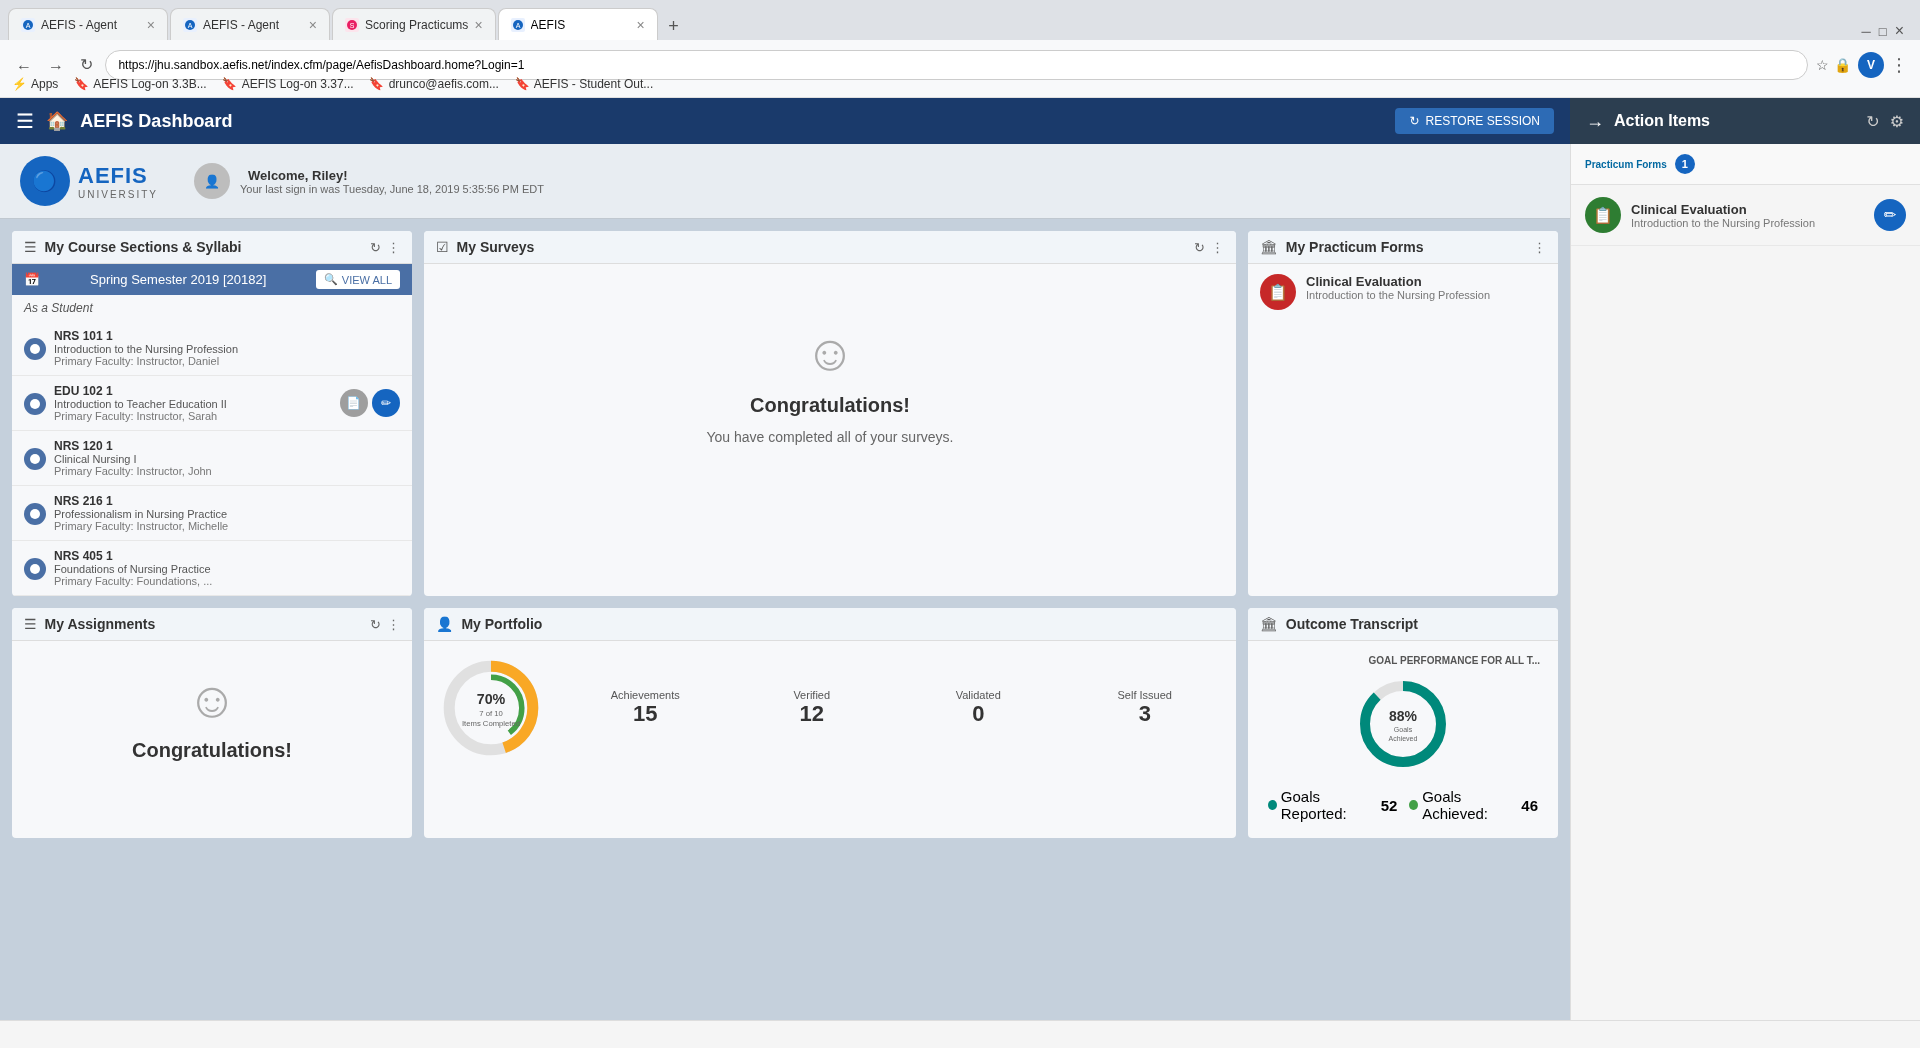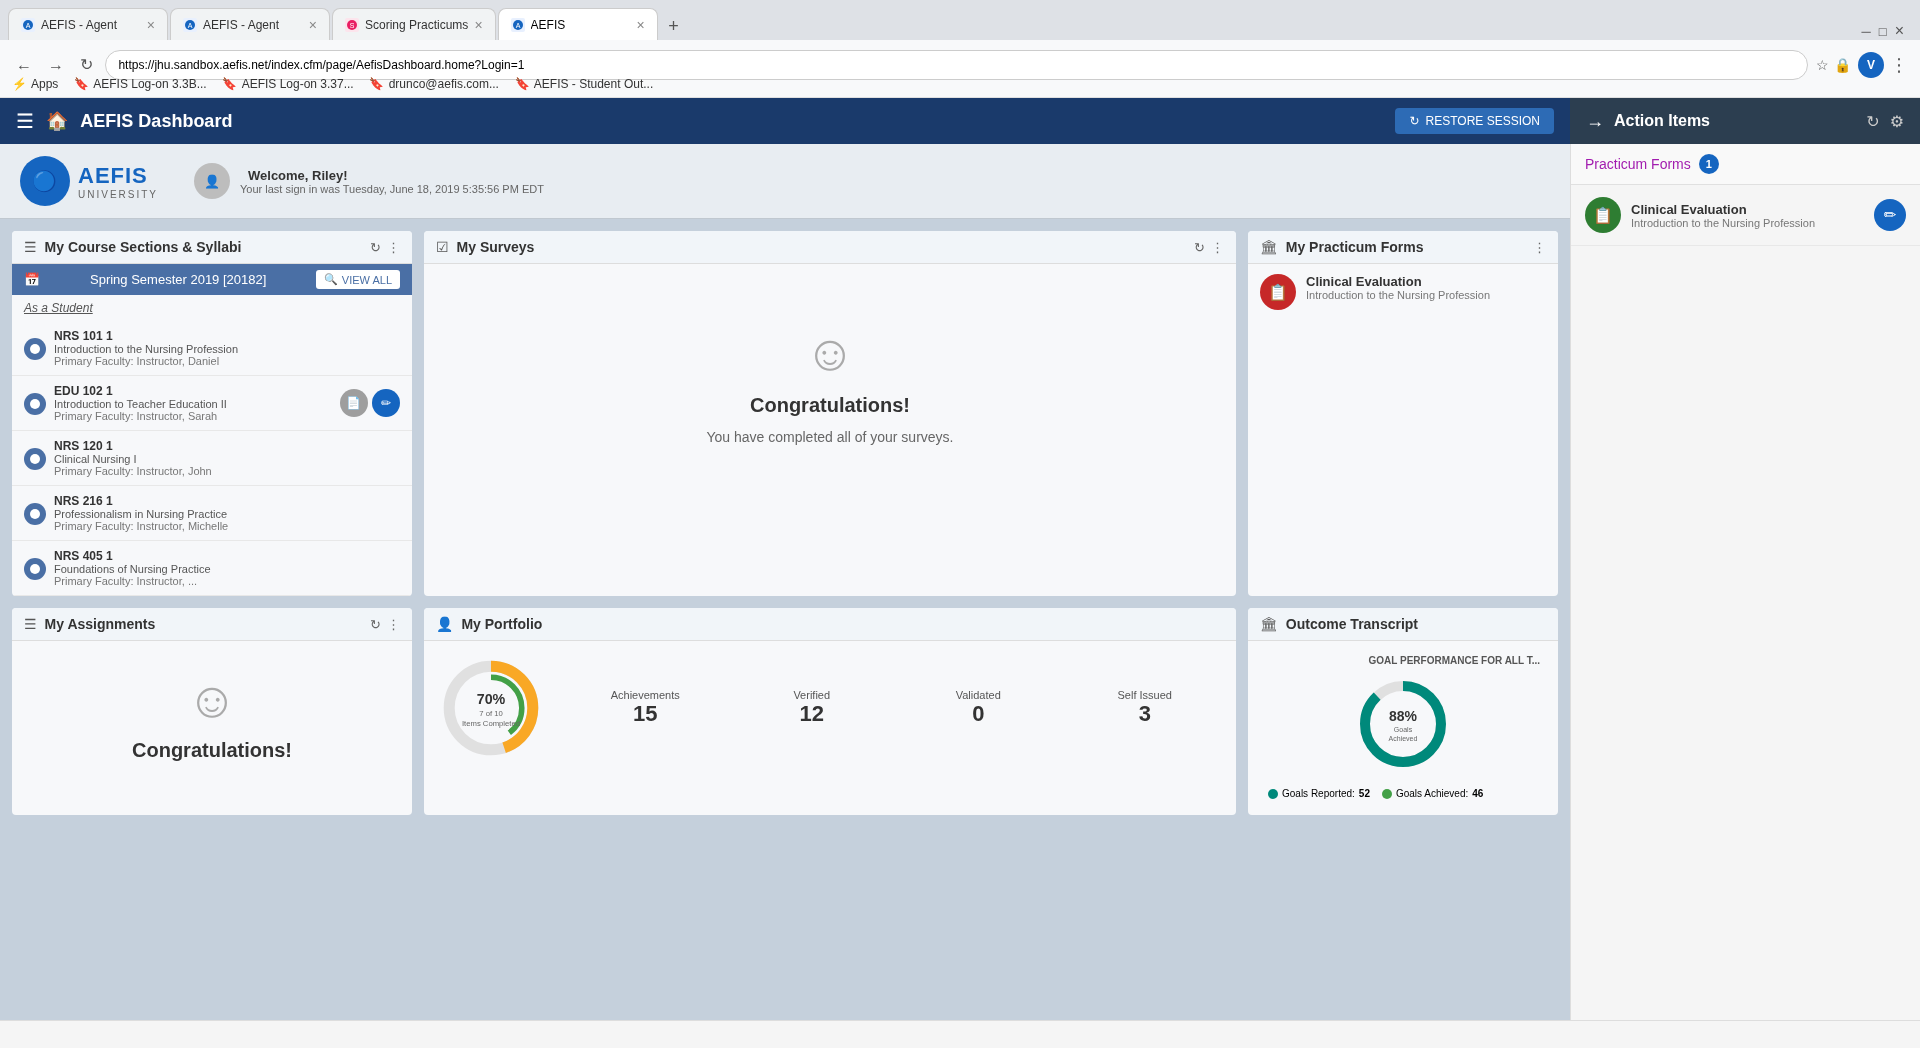--- a/index.html
+++ b/index.html
@@ -65,21 +65,21 @@
     .widget { background: rgba(255,255,255,0.85); border-radius: 4px; overflow: hidden; }
     .widget-header { background: rgba(240,244,248,0.9); padding: 8px 12px; display: flex; align-items: center; gap: 8px; border-bottom: 1px solid #ddd; }
     .widget-title { font-size: 14px; font-weight: bold; color: #333; flex: 1; }
     .widget-icon { color: #555; font-size: 14px; }
     .widget-actions { display: flex; gap: 6px; align-items: center; color: #666; }
 
     
     .course-sections { grid-column: 1; grid-row: 1; }
     .semester-header { background: #4a6fa5; color: #fff; padding: 6px 12px; display: flex; align-items: center; justify-content: space-between; font-size: 13px; }
     .view-all-btn { background: #fff; color: #4a6fa5; border: none; padding: 3px 8px; border-radius: 3px; font-size: 11px; cursor: pointer; display: flex; align-items: center; gap: 4px; }
-    .section-label { font-size: 12px; color: #555; padding: 6px 12px; font-style: italic; text-decoration: underline; }
+    .section-label { font-size: 12px; color: #555; padding: 6px 12px; font-style: italic; }
 
     .course-item { padding: 8px 12px; border-bottom: 1px solid #e8e8e8; display: flex; align-items: center; gap: 8px; }
     .course-dot { width: 22px; height: 22px; border-radius: 50%; background: #4a6fa5; display: flex; align-items: center; justify-content: center; flex-shrink: 0; margin-top: 2px; }
     .course-dot-inner { width: 10px; height: 10px; border-radius: 50%; background: #fff; }
     .course-info { flex: 1; }
     .course-code { font-weight: bold; font-size: 12px; color: #333; }
     .course-name { font-size: 11px; color: #555; }
     .course-faculty { font-size: 11px; color: #777; }
     .course-faculty span { font-weight: normal; }
     .course-item-actions { display: flex; gap: 4px; }
@@ -98,41 +98,41 @@
     .practicum-forms { grid-column: 3; grid-row: 1; }
     .practicum-item { padding: 10px 12px; display: flex; align-items: flex-start; gap: 10px; }
     .practicum-icon { width: 36px; height: 36px; border-radius: 50%; background: #c62828; display: flex; align-items: center; justify-content: center; color: #fff; font-size: 16px; flex-shrink: 0; }
     .practicum-info { flex: 1; }
     .practicum-title { font-weight: bold; font-size: 13px; color: #333; }
     .practicum-sub { font-size: 11px; color: #777; }
 
     
     .outcome-transcript { grid-column: 3; grid-row: 2; }
     .outcome-area { padding: 10px; }
-    .outcome-stats { display: flex; gap: 12px; padding: 6px 10px; font-size: 10px; }
+    .outcome-stats { display: flex; gap: 12px; padding: 6px 10px; font-size: 15px; }
     .stat-item { display: flex; align-items: center; gap: 4px; }
     .stat-dot { width: 10px; height: 10px; border-radius: 50%; }
 
     
     .my-assignments { grid-column: 1; grid-row: 2; }
     .assignments-congrats { display: flex; flex-direction: column; align-items: center; justify-content: center; padding: 30px 20px; gap: 10px; }
 
     
     .my-portfolio { grid-column: 2; grid-row: 2; }
     .portfolio-content { padding: 12px; display: flex; gap: 20px; align-items: center; }
     .portfolio-donut { position: relative; width: 110px; height: 110px; flex-shrink: 0; }
     .portfolio-stats { display: grid; grid-template-columns: 1fr 1fr 1fr 1fr; gap: 8px; flex: 1; }
     .portfolio-stat { text-align: center; }
     .portfolio-stat-label { font-size: 11px; color: #555; }
     .portfolio-stat-value { font-size: 22px; font-weight: bold; color: #333; }
 
     
     .action-panel-body { padding: 0; }
     .practicum-forms-section { padding: 10px 14px; display: flex; align-items: center; gap: 8px; border-bottom: 1px solid #e0e0e0; background: #f9f9f9; }
-    .practicum-forms-label { font-size: 14px; font-weight: normal; color: #a21caf; }
+    .practicum-forms-label { font-size: 10px; font-weight: bold; color: #0369a1; }
     .badge { background: #1565c0; color: #fff; border-radius: 50%; width: 20px; height: 20px; display: flex; align-items: center; justify-content: center; font-size: 11px; font-weight: bold; }
     .action-item { padding: 12px 14px; display: flex; align-items: center; gap: 10px; border-bottom: 1px solid #e8e8e8; }
     .action-item-icon { width: 36px; height: 36px; border-radius: 50%; background: #2e7d32; display: flex; align-items: center; justify-content: center; color: #fff; font-size: 16px; flex-shrink: 0; }
     .action-item-info { flex: 1; }
     .action-item-title { font-weight: bold; font-size: 13px; color: #333; }
     .action-item-sub { font-size: 11px; color: #777; }
     .action-edit-btn { width: 32px; height: 32px; border-radius: 50%; background: #1565c0; color: #fff; border: none; cursor: pointer; display: flex; align-items: center; justify-content: center; font-size: 15px; }
 
     
     .download-bar { background: #f5f5f5; border-top: 1px solid #ddd; height: 36px; display: flex; align-items: center; padding: 0 12px; gap: 20px; }
@@ -360,21 +360,21 @@
 
           <div class="course-item">
             <div class="course-dot">
                 <div class="course-dot-inner"></div>
               </div>
             <div class="course-info">
               <div class="course-code">NRS 405 1</div>
               <div class="course-name">Foundations of Nursing Practice</div>
               <div class="course-faculty">
                 <span>Primary Faculty:</span>
-                <span>Instructor, ...</span>
+                <span>Foundations, ...</span>
               </div>
             </div>
           </div>
         </div>
 
         <div class="widget my-surveys">
           <div class="widget-header">
             <span class="widget-icon">☑</span>
             <span class="widget-title">My Surveys</span>
             <div class="widget-actions">

